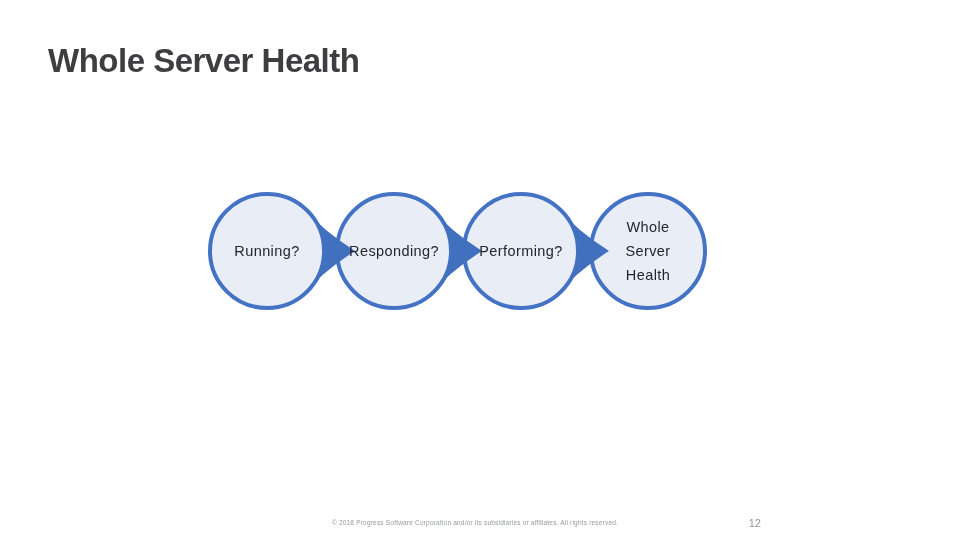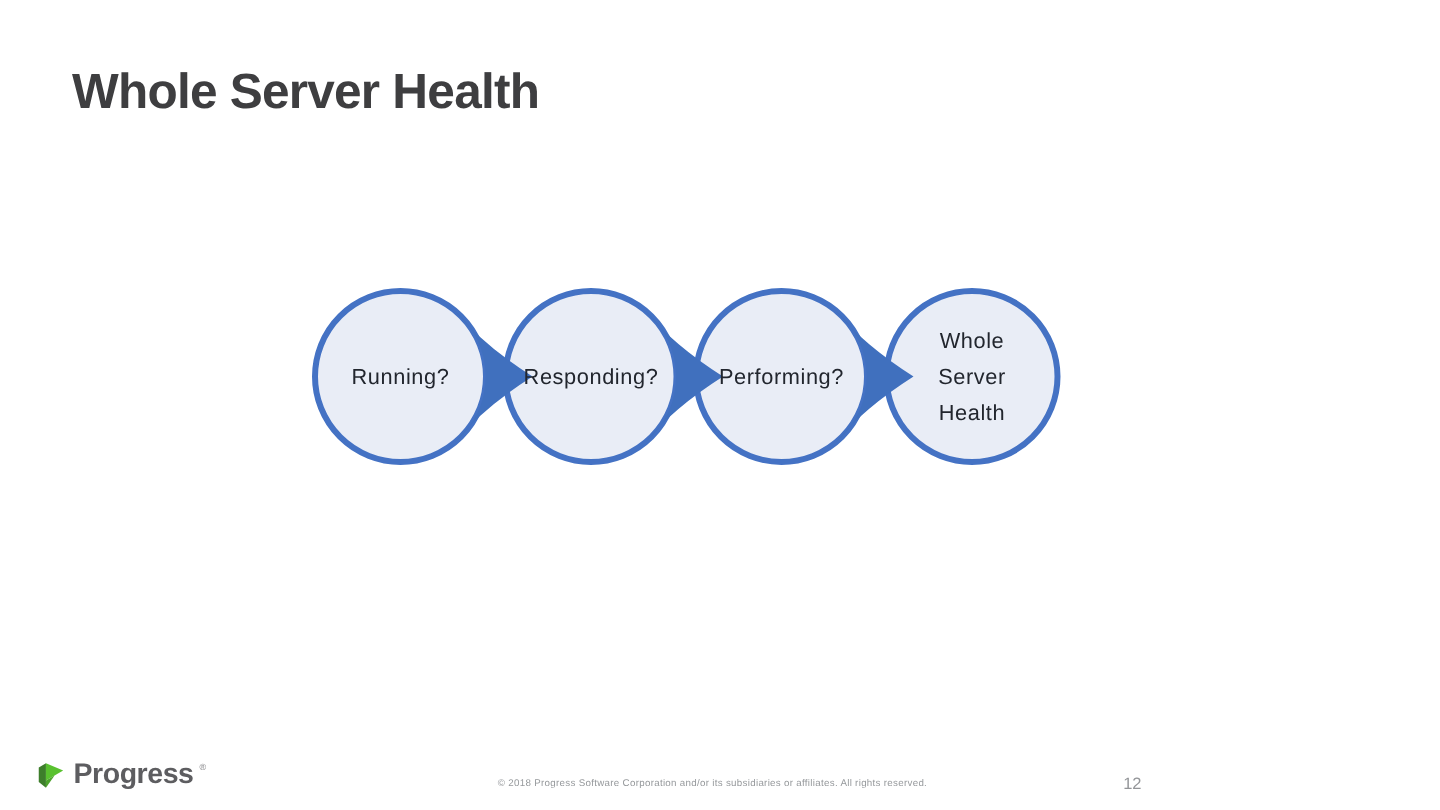--- a/index.html
+++ b/index.html
@@ -87,27 +87,18 @@
       <text class="circle-label" x="62" y="68" text-anchor="middle">Running?</text>
       <text class="circle-label" x="189" y="68" text-anchor="middle">Responding?</text>
       <text class="circle-label" x="316" y="68" text-anchor="middle">Performing?</text>
 
       <text class="circle-label" x="443" y="44" text-anchor="middle">Whole</text>
       <text class="circle-label" x="443" y="68" text-anchor="middle">Server</text>
       <text class="circle-label" x="443" y="92" text-anchor="middle">Health</text>
     </svg>
   </div>
 
-  <div class="footer-logo">
-    <svg width="23" height="23" viewBox="0 0 24 24">
-      <polygon points="4,7 9,4 9,21 4,17" fill="#3D7E2B"></polygon>
-      <polygon points="9,4 21,9 9,16" fill="#59C12F"></polygon>
-      <polygon points="9,16 15,12.5 9,21" fill="#4CA32B"></polygon>
-    </svg>
-    <span class="logo-text">Progress</span>
-    <span class="logo-mark">®</span>
-  </div>
 
   <div class="copyright">© 2018 Progress Software Corporation and/or its subsidiaries or affiliates. All rights reserved.</div>
 
   <div class="page-number">12</div>
 
 </div>
 
 </body></html>

